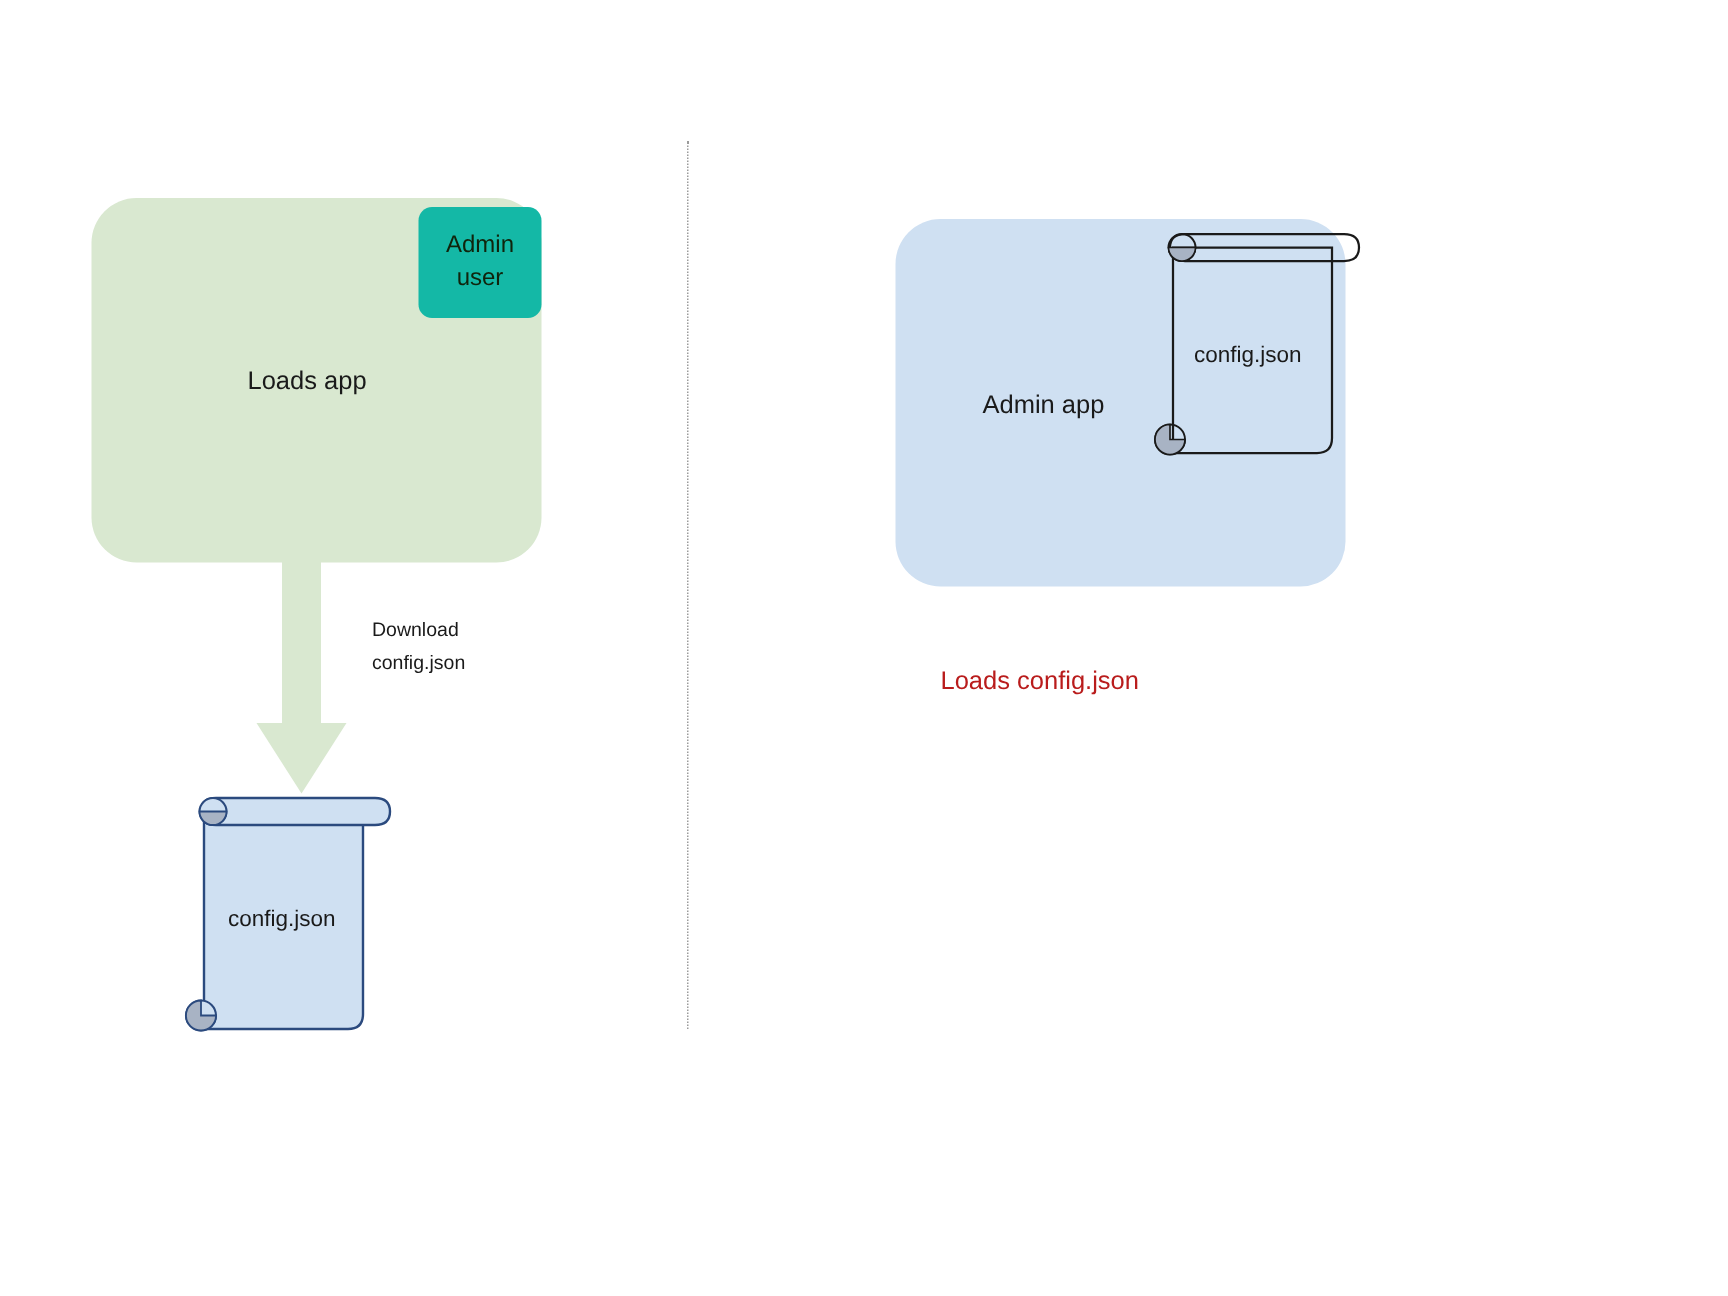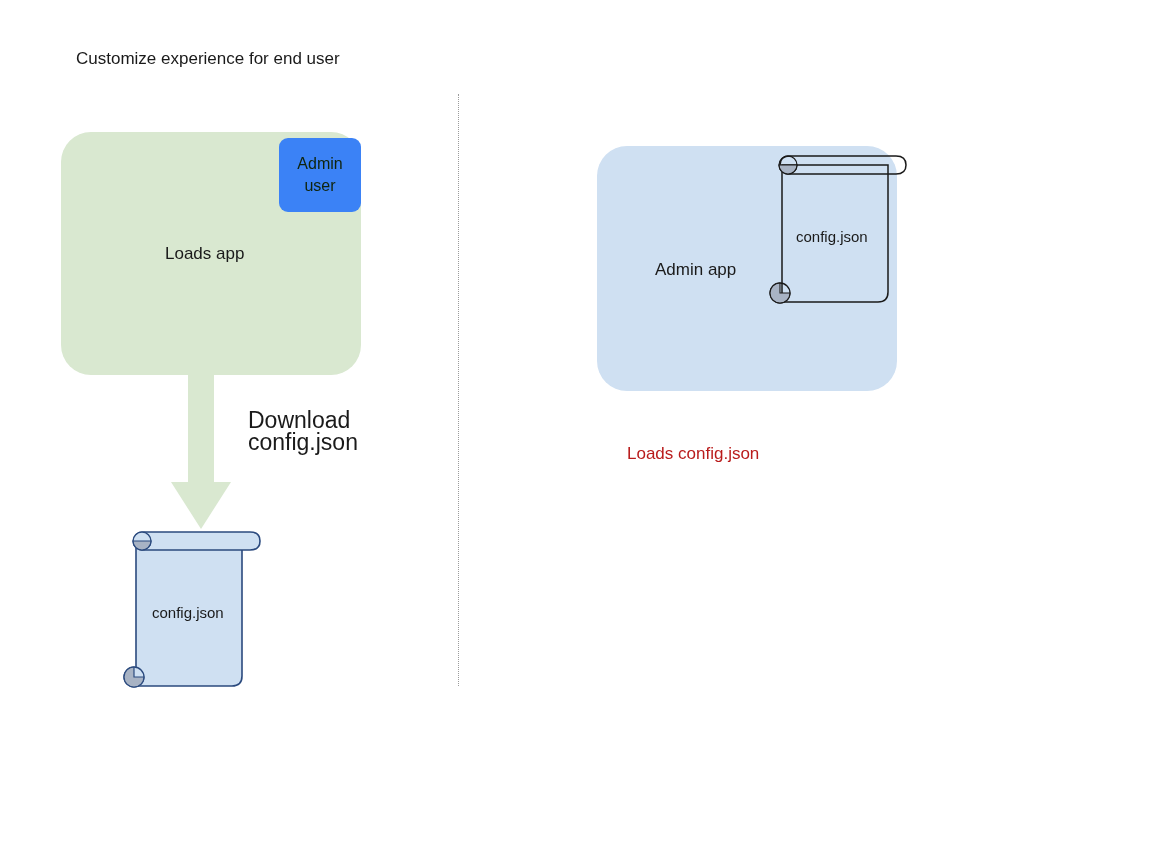--- a/index.html
+++ b/index.html
@@ -71,21 +71,21 @@
   #admin-app-label { left: 165px; top: 244px; }
   #demo-app-label  { left: 655px; top: 260px; }
 
   
   #admin-panel-box {
     position: absolute;
     left: 279px;
     top: 138px;
     width: 82px;
     height: 74px;
-    background: #3b82f6;
+    background: #14b8a6;
     border-radius: 9px;
     display: flex;
     align-items: center;
     justify-content: center;
     text-align: center;
   }
   #admin-panel-label {
     font-size: 16px;
     line-height: 22px;
     color: #10240c;
@@ -96,21 +96,21 @@
     position: absolute;
     left: 170px;
     top: 372px;
     width: 62px;
     height: 158px;
   }
   #download-arrow svg { display: block; }
 
   .arrow-label {
     position: absolute;
-    font-size: 23px;
+    font-size: 13px;
     line-height: 22px;
     color: #1a1a1a;
     white-space: nowrap;
   }
   #download-label { left: 248px; top: 409px; }
 
   
   .scroll-shape {
     position: absolute;
   }
@@ -138,21 +138,20 @@
     line-height: 20px;
     color: #b91c1c;
     white-space: nowrap;
   }
 </style>
 </head>
 <body>
 
 <div class="canvas">
 
-  <div class="section-title" id="title-left">Customize experience for end user</div>
 
 
   <div id="divider"></div>
 
   <div class="app-box" id="admin-app-box"></div>
 
   <div class="app-label" id="admin-app-label">Loads app</div>
 
   <div id="admin-panel-box">
     <span id="admin-panel-label">

